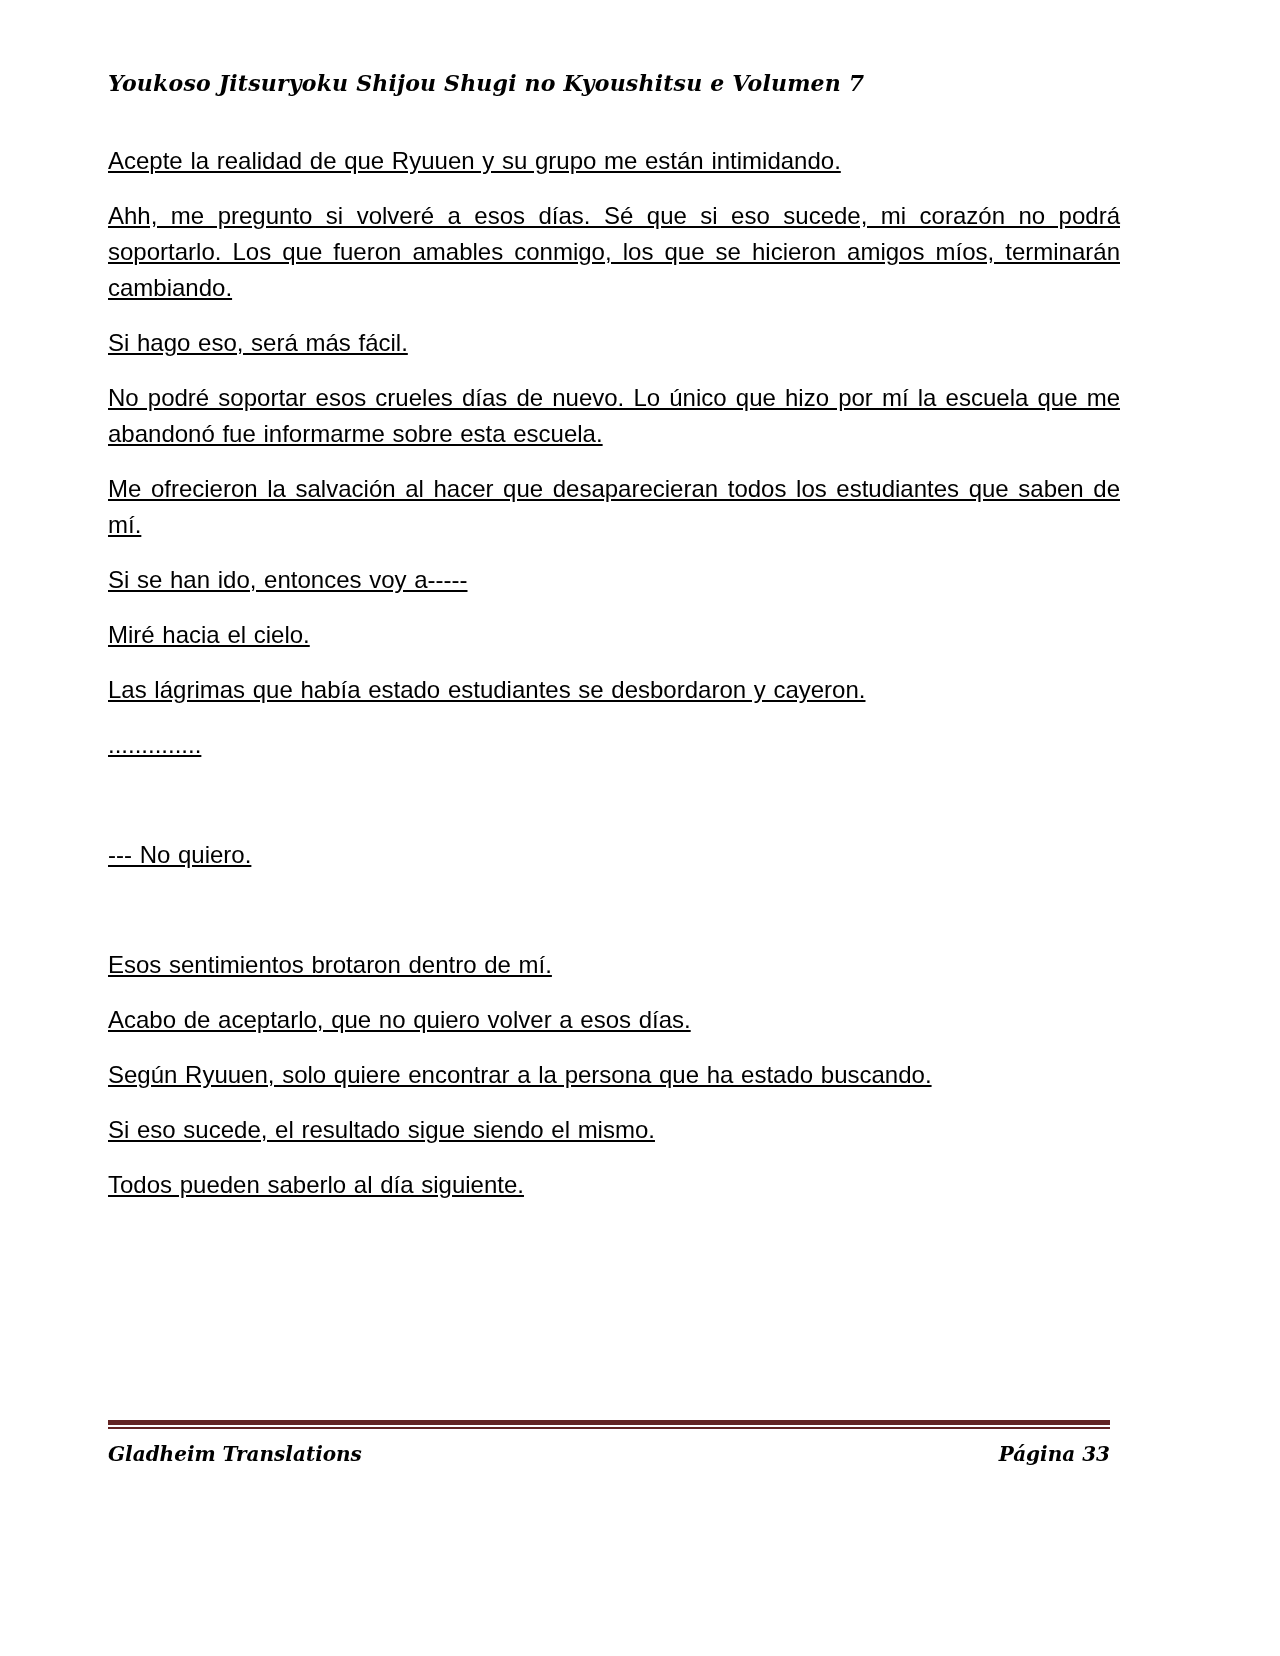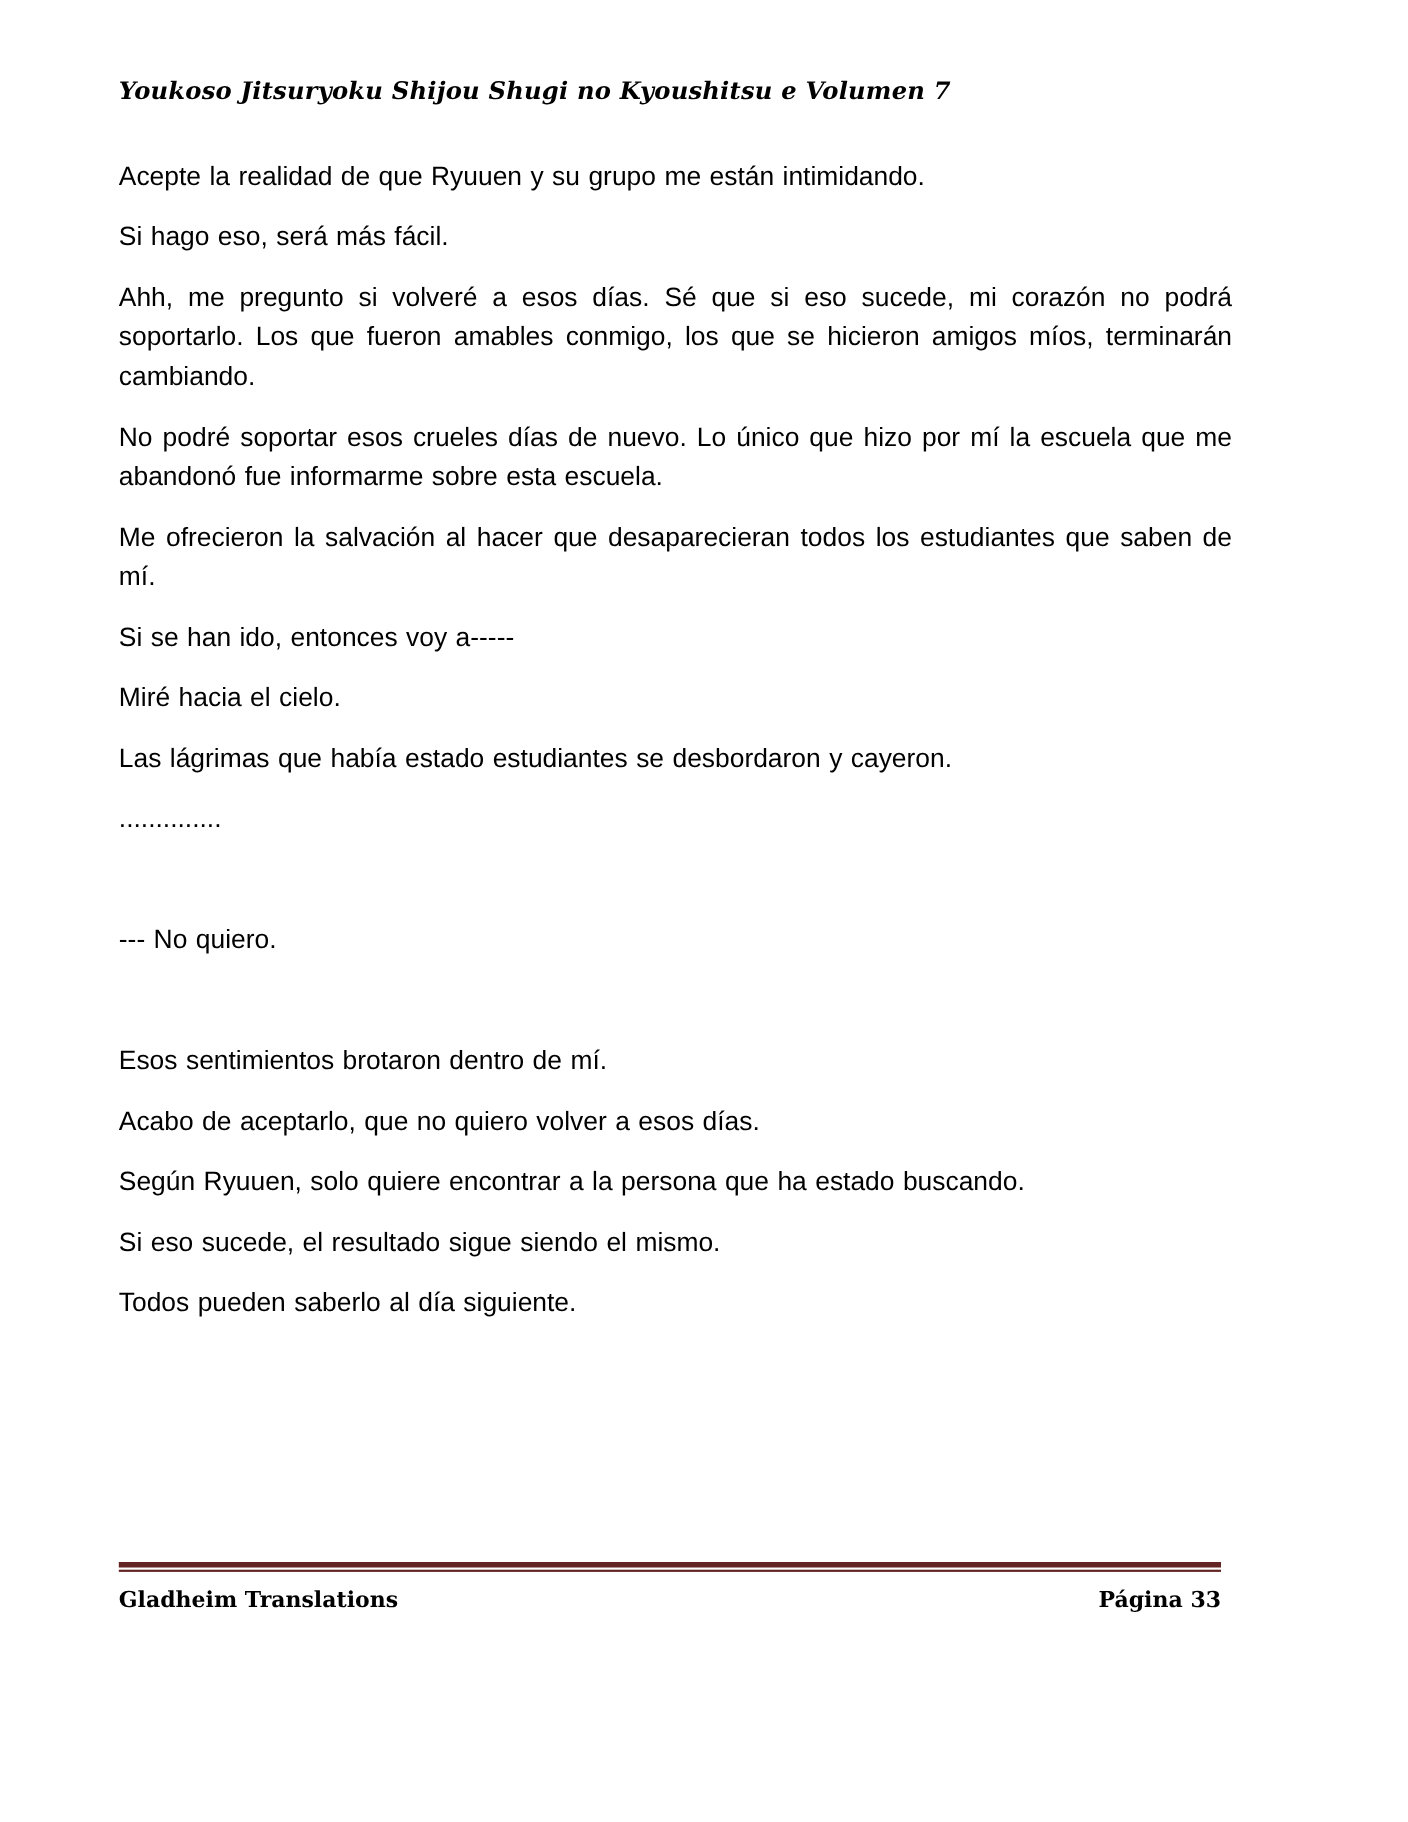--- a/index.html
+++ b/index.html
@@ -29,20 +29,21 @@
     font-style: italic;
     font-size: 22px;
     letter-spacing: 0.2px;
     color: var(--text, #000);
   }
   .content {
     position: absolute;
     left: 108px;
     right: 160px;
     top: 143px;
+    text-decoration: underline;
   }
   .content p {
     margin: 0 0 19px 0;
     font-size: 24px;
     line-height: 36px;
     text-align: justify;
     color: var(--text, #000);
     word-spacing: 1px;
   }
   .content p.blank {
@@ -63,37 +64,38 @@
     background: var(--rule, #632423);
     margin-top: 2px;
   }
   .footer-row {
     display: flex;
     justify-content: space-between;
     align-items: baseline;
     margin-top: 13px;
     font-family: "DejaVu Serif", serif;
     font-weight: bold;
+    font-style: italic;
     font-size: 20px;
     color: var(--text, #000);
   }
 </style>
 </head>
 <body>
 
 <div class="page">
 
   <div class="header">
     <span>Youkoso Jitsuryoku Shijou Shugi no Kyoushitsu e Volumen 7</span>
   </div>
 
   <div class="content">
       <p>Acepte la realidad de que Ryuuen y su grupo me están intimidando.</p>
+      <p>Ahh, me pregunto si volveré a esos días. Sé que si eso sucede, mi corazón no podrá soportarlo. Los que fueron amables conmigo, los que se hicieron amigos míos, terminarán cambiando.</p>
       <p>Si hago eso, será más fácil.</p>
-      <p>Ahh, me pregunto si volveré a esos días. Sé que si eso sucede, mi corazón no podrá soportarlo. Los que fueron amables conmigo, los que se hicieron amigos míos, terminarán cambiando.</p>
       <p>No podré soportar esos crueles días de nuevo. Lo único que hizo por mí la escuela que me abandonó fue informarme sobre esta escuela.</p>
       <p>Me ofrecieron la salvación al hacer que desaparecieran todos los estudiantes que saben de mí.</p>
       <p>Si se han ido, entonces voy a-----</p>
       <p>Miré hacia el cielo.</p>
       <p>Las lágrimas que había estado estudiantes se desbordaron y cayeron.</p>
       <p>..............</p>
       <p class="blank"></p>
       <p>--- No quiero.</p>
       <p class="blank"></p>
       <p>Esos sentimientos brotaron dentro de mí.</p>

